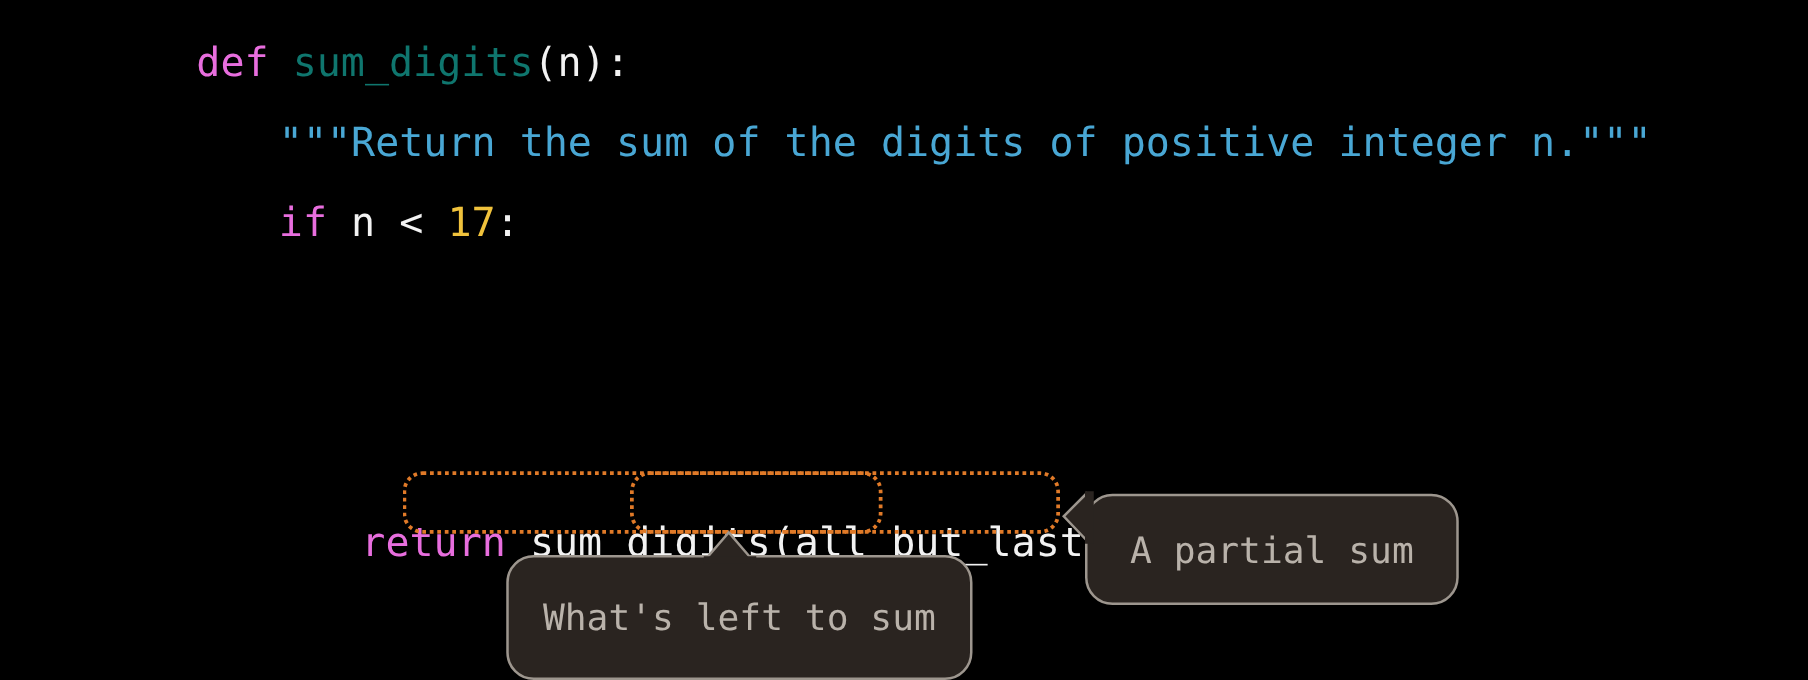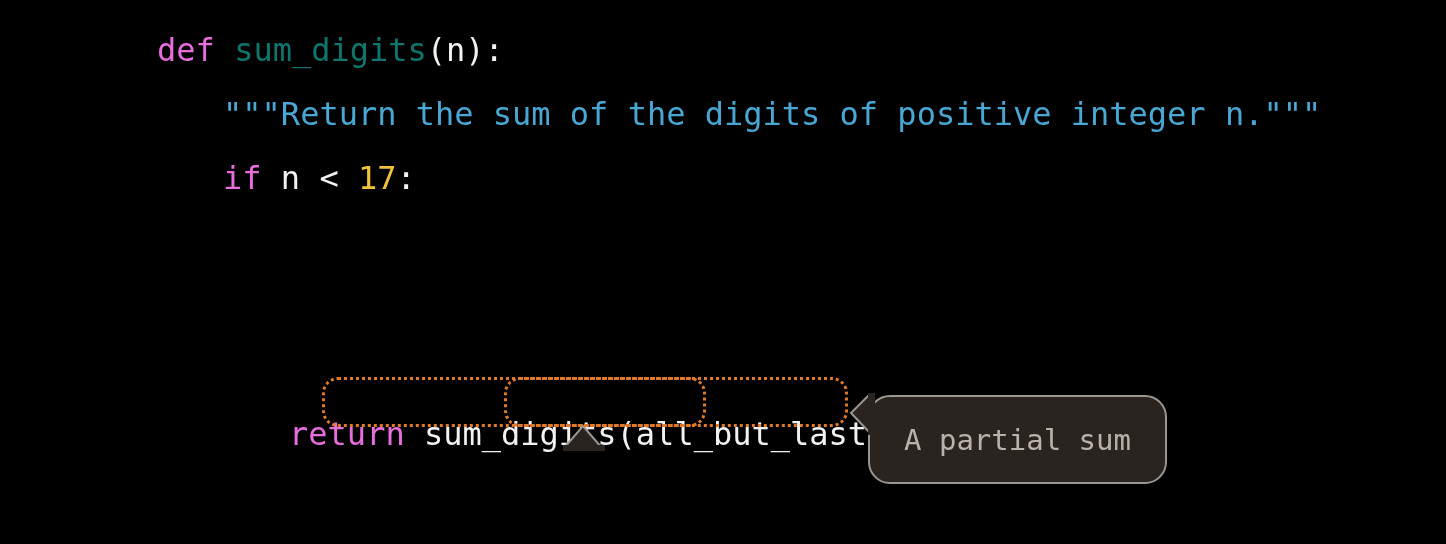--- a/index.html
+++ b/index.html
@@ -100,18 +100,21 @@
   <div class="dotbox" style="left:504px; top:377px; width:202px; height:50px;"></div>
 
   <div class="bubble" style="left:868px; top:372px; width:299px; height:89px;margin-top:23px;">
     <span class="bubble-text">A partial sum</span>
   </div>
   <svg class="tail" style="left:845px; top:392px; width:30px; height:44px;" viewBox="0 0 30 44">
     <path d="M25 2 L6 21 L25 41" fill="#2a2420" stroke="#9d968e" stroke-width="2" stroke-linejoin="miter"></path>
     <rect x="23" y="1" width="7" height="42" fill="#2a2420"></rect>
   </svg>
 
+  <div class="bubble" style="left:405px; top:444px; width:373px; height:100px; border-radius:22px;">
+    <span class="bubble-text">What's left to sum</span>
+  </div>
   <svg class="tail" style="left:560px; top:420px; width:48px; height:30px;" viewBox="0 0 48 30">
     <path d="M4 28 L23 6 L42 28" fill="#2a2420" stroke="#9d968e" stroke-width="2" stroke-linejoin="miter"></path>
     <rect x="3" y="25" width="42" height="6" fill="#2a2420"></rect>
   </svg>
 
 </div>
 
 </body></html>

